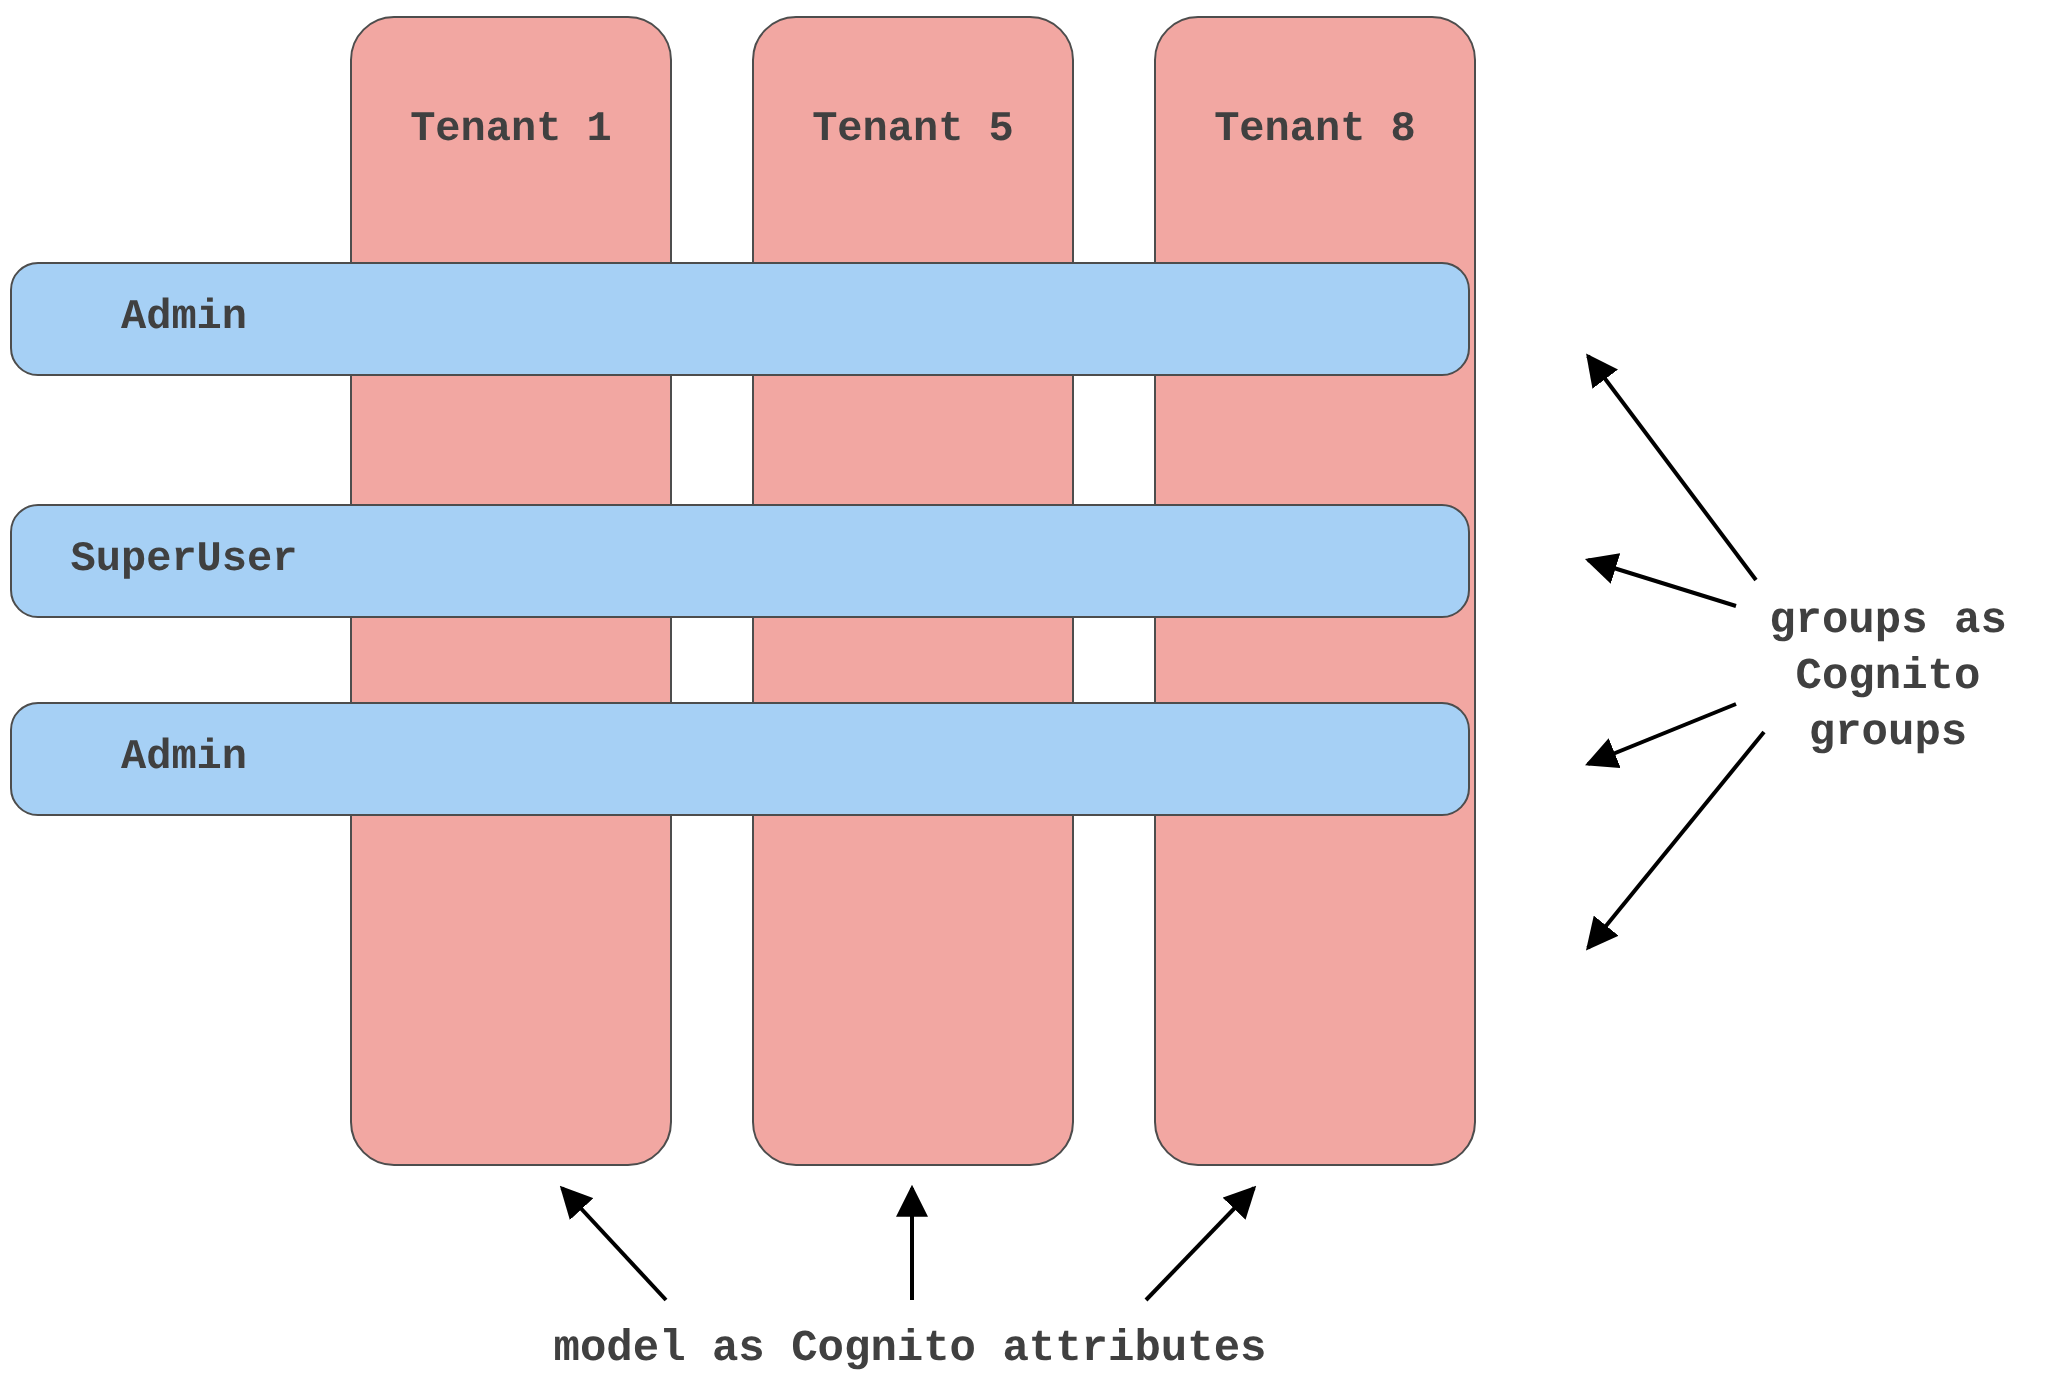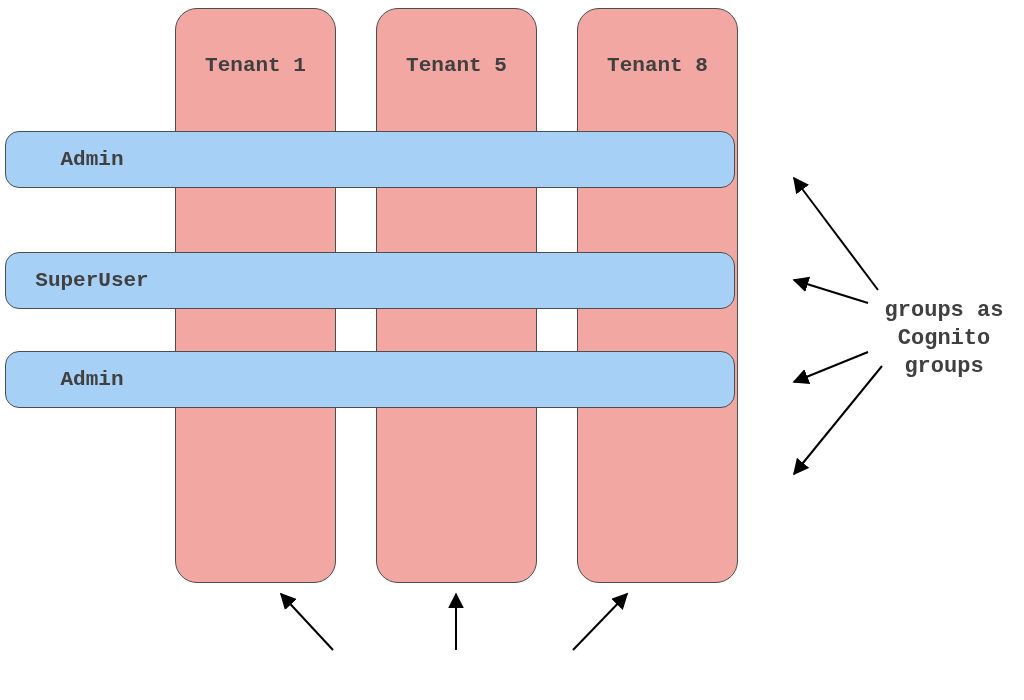--- a/index.html
+++ b/index.html
@@ -128,20 +128,21 @@
     <div class="role-label">SuperUser</div>
   </div>
   <div class="role role-user">
     <div class="role-label">Admin</div>
   </div>
 
   <div class="groups-label">
     <span>groups as</span><br>
     <span>Cognito groups</span>
   </div>
+  <div class="attributes-label">model as Cognito attributes</div>
 
   <svg class="arrow-layer" viewBox="0 0 1024 700" xmlns="http://www.w3.org/2000/svg">
     <defs>
       <marker id="arrowhead" viewBox="0 0 10 10" refX="9" refY="5" markerWidth="8" markerHeight="8" orient="auto-start-reverse">
         <path d="M0,0 L10,5 L0,10 z" fill="var(--arrow-color, #000000)"></path>
       </marker>
     </defs>
 
     <line class="arrow-line" x1="878" y1="290" x2="794" y2="178" marker-end="url(#arrowhead)"></line>
     <line class="arrow-line" x1="868" y1="303" x2="794" y2="280" marker-end="url(#arrowhead)"></line>

